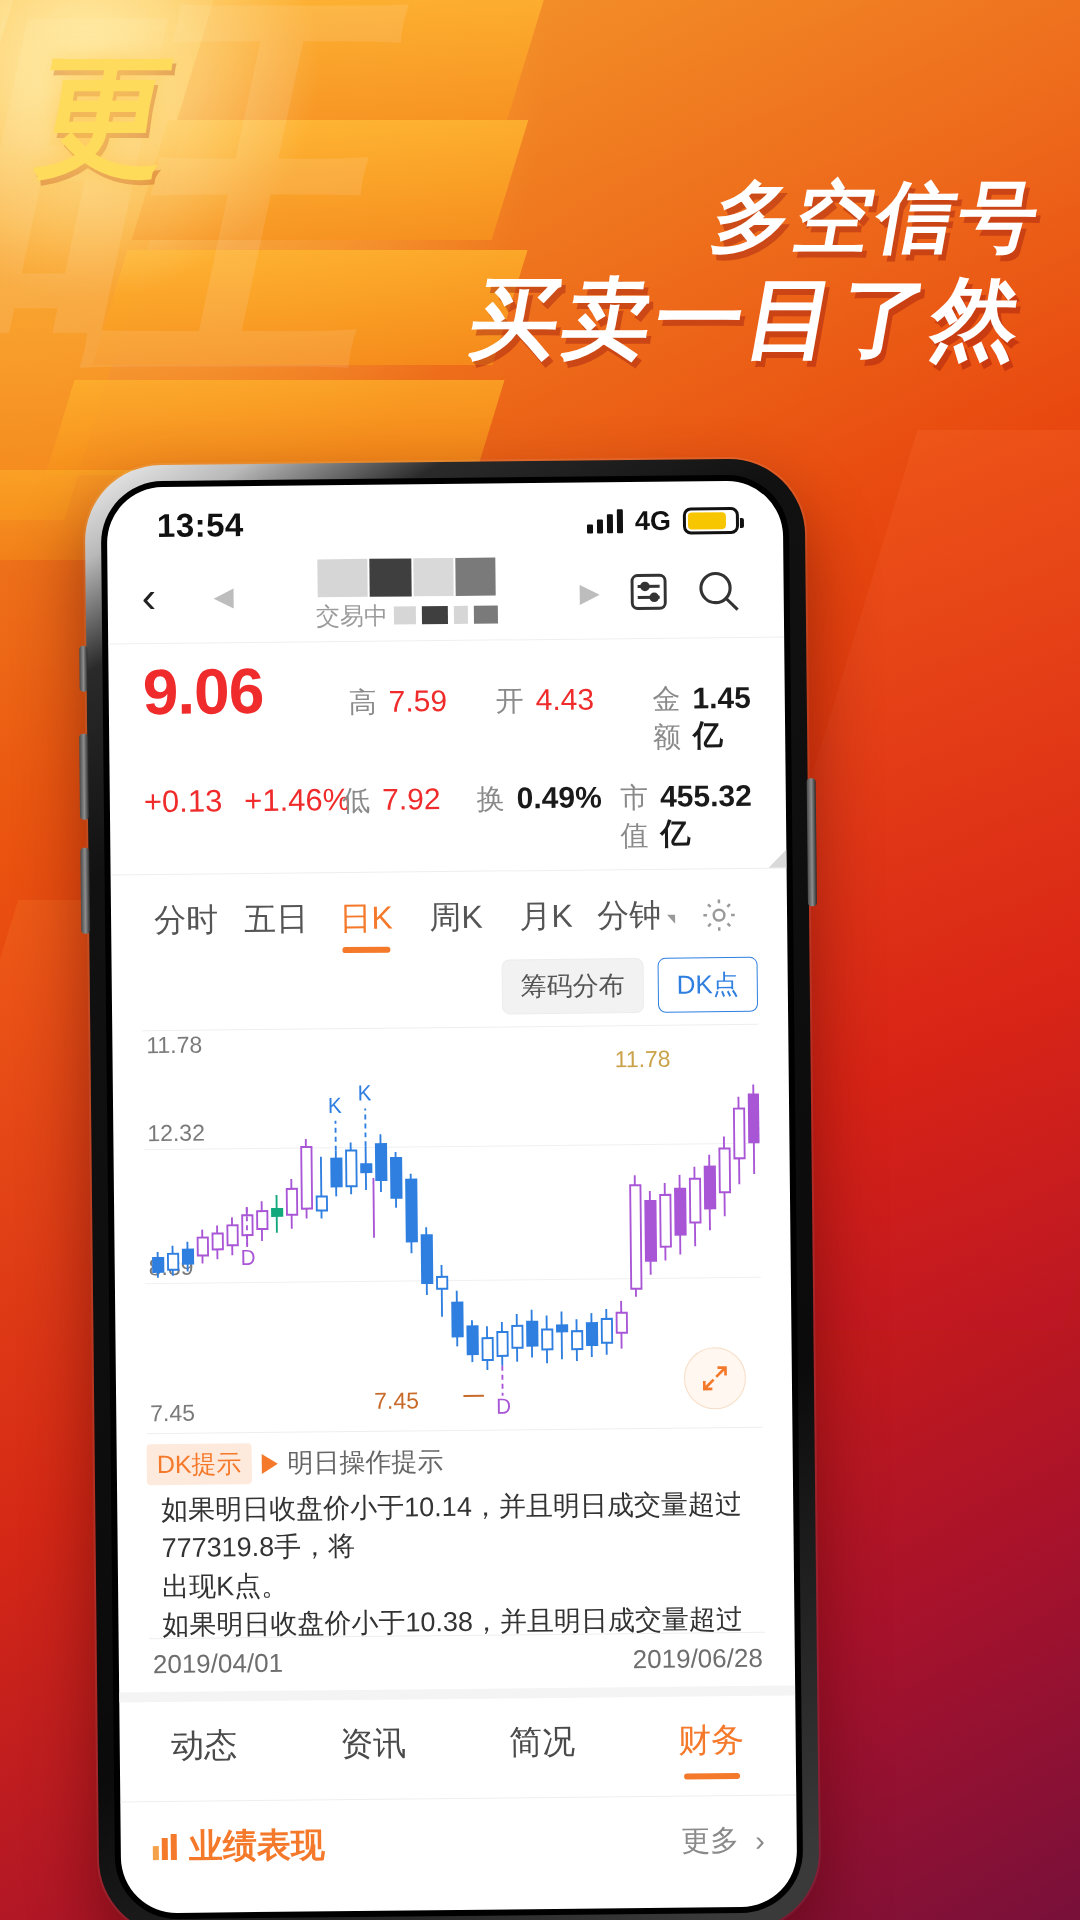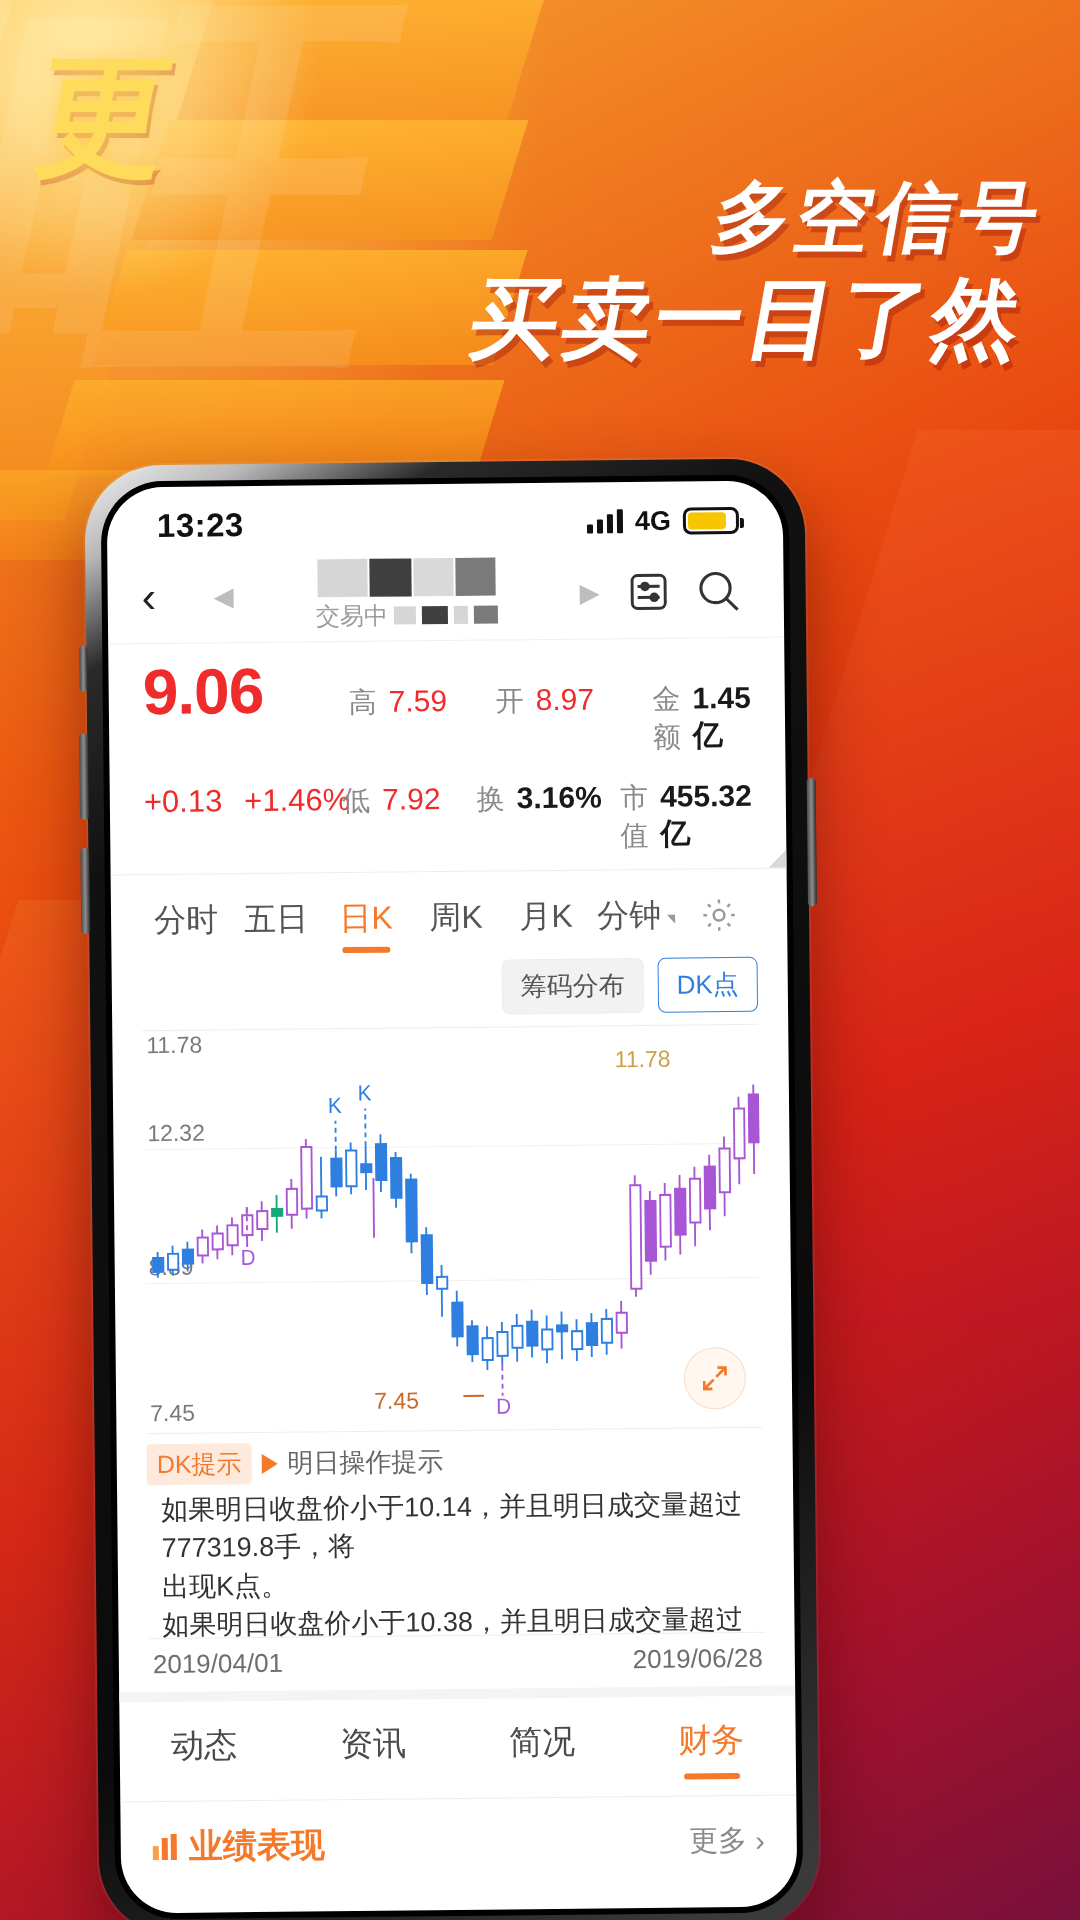--- a/index.html
+++ b/index.html
@@ -266,21 +266,21 @@
     display:flex; align-items:center; justify-content:space-between;
     padding:22px 32px 0 32px; border-top:1px solid #eee; margin-top:14px;
   }
   .sec-left{ display:flex; align-items:center; gap:12px; }
   .sec-bars{ display:flex; align-items:flex-end; gap:3px; height:26px; }
   .sec-bars i{ width:6px; background:#f5a04a; }
   .sec-bars i:nth-child(1){ height:14px; }
   .sec-bars i:nth-child(2){ height:22px; background:#f5792a; }
   .sec-bars i:nth-child(3){ height:26px; background:#f5792a; }
   .sec-title{ font-size:34px; color:#f5792a; font-weight:700; }
-  .sec-more{ display:flex; align-items:center; gap:8px; font-size:29px; color:#8a8a8a; }
+  .sec-more{ display:flex; align-items:center; gap:16px; font-size:29px; color:#8a8a8a; }
 </style>
 </head>
 <body>
 
 <div class="bg">
   <div class="slash s1"></div>
   <div class="slash s2"></div>
   <div class="slash s3"></div>
   <div class="slash s4"></div>
   <div class="slash s5"></div>
@@ -299,21 +299,21 @@
 <div class="phone">
   <div class="btn-side bs-mute"></div>
   <div class="btn-side bs-v1"></div>
   <div class="btn-side bs-v2"></div>
   <div class="btn-side bs-pwr"></div>
 
   <div class="phone-inner">
     <div class="screen">
 
       <div class="statusbar">
-        <div class="sb-time">13:23</div>
+        <div class="sb-time">13:54</div>
         <div class="sb-right">
           <span class="sig">
               <i></i>
               <i></i>
               <i></i>
               <i></i>
             </span>
           <span class="sb-net">4G</span>
           <span class="batt">
               <i></i>
@@ -359,37 +359,37 @@
 
       <div class="quote">
         <div class="q-row">
           <div class="q-price">9.06</div>
           <div class="q-cell q-c1">
             <span class="q-k">高</span>
             <span class="q-v">7.59</span>
           </div>
           <div class="q-cell q-c2">
             <span class="q-k">开</span>
-            <span class="q-v">8.97</span>
+            <span class="q-v">4.43</span>
           </div>
           <div class="q-cell q-c3">
             <span class="q-k">金额</span>
             <span class="q-v dark">1.45亿</span>
           </div>
         </div>
         <div class="q-row2">
           <div class="q-chg">+0.13</div>
           <div class="q-chgp">+1.46%</div>
           <div class="q-cell q-c1">
             <span class="q-k">低</span>
             <span class="q-v">7.92</span>
           </div>
           <div class="q-cell q-c2">
             <span class="q-k">换</span>
-            <span class="q-v dark">3.16%</span>
+            <span class="q-v dark">0.49%</span>
           </div>
           <div class="q-cell q-c3">
             <span class="q-k">市值</span>
             <span class="q-v dark">455.32亿</span>
           </div>
         </div>
         <div class="q-corner"></div>
       </div>
 
       <div class="ktabs">

